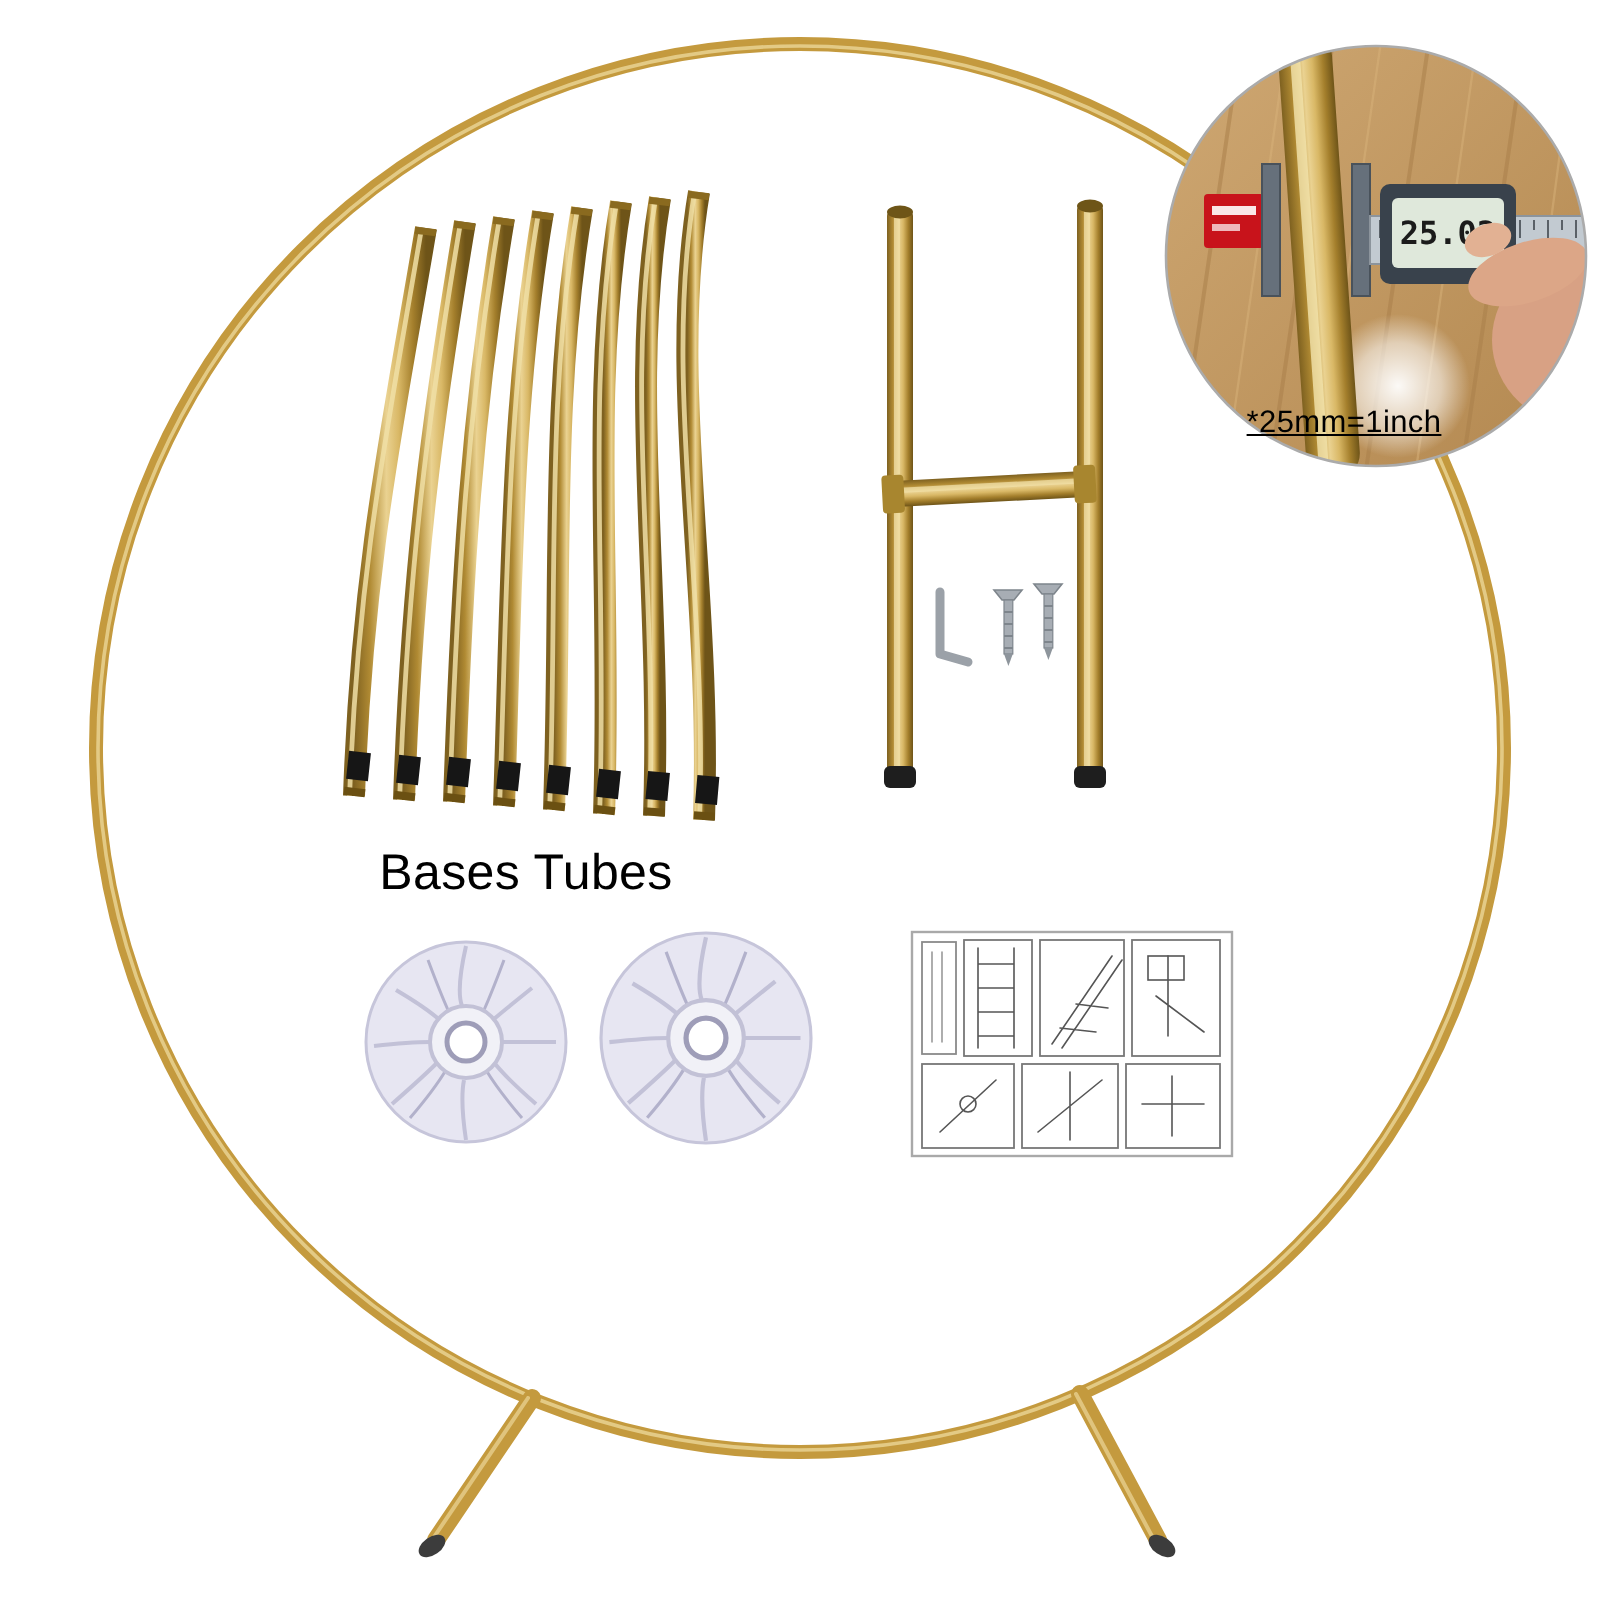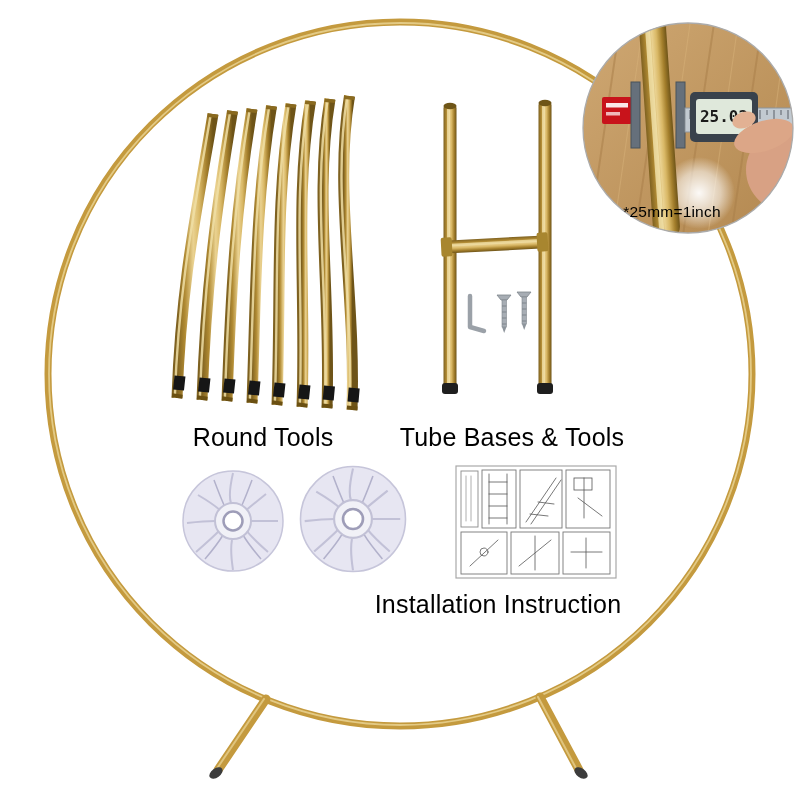--- a/index.html
+++ b/index.html
@@ -1,21 +1,21 @@
 <!DOCTYPE html>
 <html><head>
 <meta charset="utf-8">
 <style>
   html,body{margin:0;padding:0;background:#fff;}
   .canvas{position:relative;width:800px;height:800px;background:#fff;overflow:hidden;
           font-family:"Liberation Sans",sans-serif;}
   .canvas svg{position:absolute;left:0;top:0;}
   .label{position:absolute;transform:translate(-50%,-50%);color:#000;white-space:nowrap;
          font-size:25px;letter-spacing:.2px;}
-  .label.small{font-size:15.5px;}
+  .label.small{font-size:15.5px;text-decoration:underline;}
   .lcd{font-family:"DejaVu Sans Mono",monospace;font-weight:bold;}
 </style>
 </head>
 <body>
 
 <div class="canvas">
 
 <svg width="800" height="800" viewBox="0 0 800 800">
   <defs>
     <linearGradient id="tubeGrad" x1="0" y1="0" x2="1" y2="0">
@@ -165,18 +165,16 @@
       <g>
         <ellipse cx="793" cy="170" rx="47" ry="44" fill="#D8A184"></ellipse>
         <ellipse cx="764" cy="136" rx="31" ry="15" fill="#DCA687" transform="rotate(-18 764 136)"></ellipse>
         <ellipse cx="744" cy="120" rx="12" ry="8" fill="#E2B193" transform="rotate(-20 744 120)"></ellipse>
       </g>
     </g>
     <circle cx="688" cy="128" r="105" fill="none" stroke="#ABABAB" stroke-width="1.3"></circle>
   </g>
 </svg>
 
-<div class="label" style="left:263px;top:437px">Round Tools</div>
-<div class="label" style="left:512px;top:437px">Tube Bases &amp;  Tools</div>
-<div class="label" style="left:498px;top:604px">Installation Instruction</div>
+<div class="label" style="left:263px;top:437px">Bases Tubes</div>
 <div class="label small" style="left:672px;top:212px">*25mm=1inch</div>
 
 </div>
 
 </body></html>

